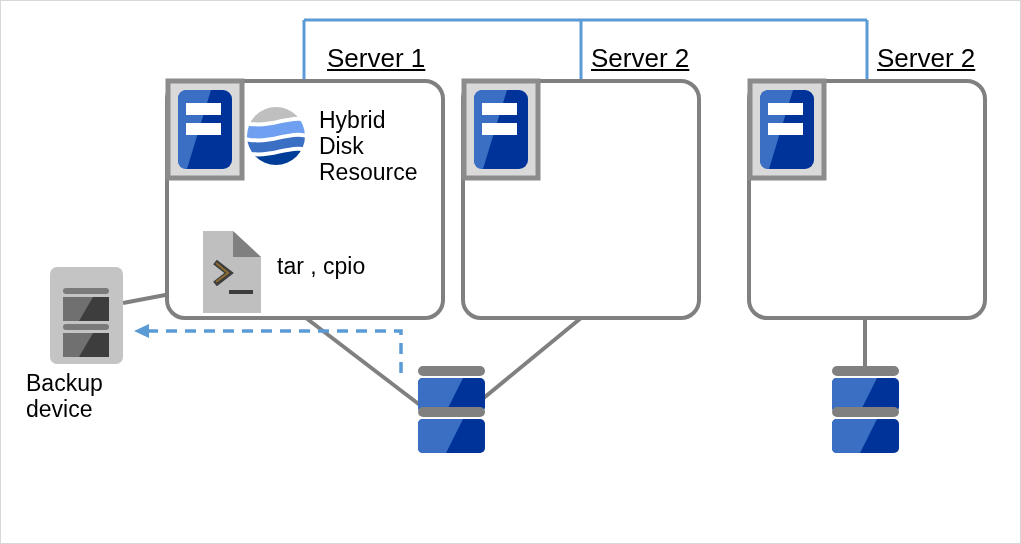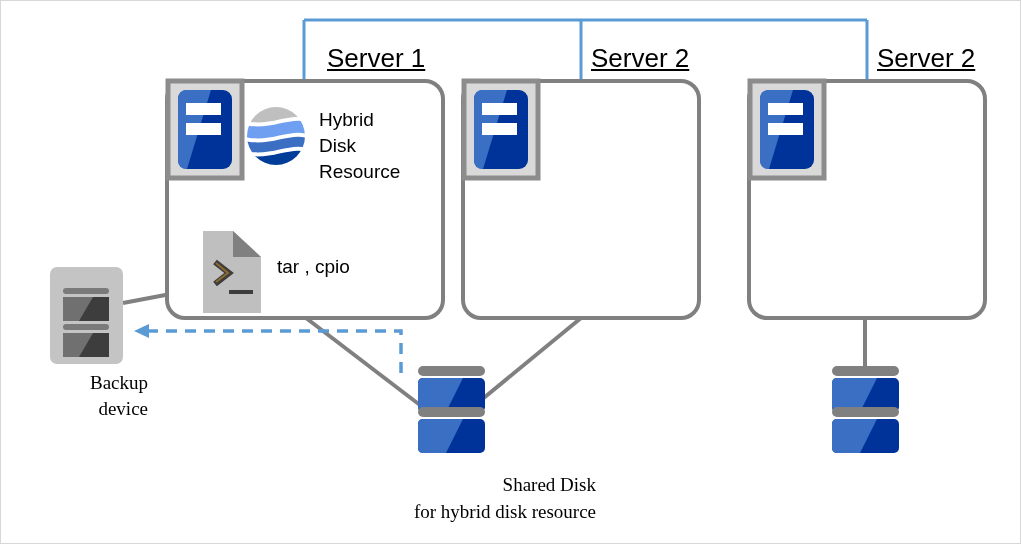--- a/index.html
+++ b/index.html
@@ -22,27 +22,26 @@
   #svg-layer {
     position: absolute;
     left: 0;
     top: 0;
     width: 1021px;
     height: 544px;
   }
   .lbl {
     position: absolute;
     color: #000000;
-    font-size: 19px;
+    font-size: 23px;
     line-height: 25px;
     white-space: pre;
   }
   .lbl-center {
-    text-align: right;
-    font-family: Liberation Serif, serif;
+    text-align: left;
   }
   .server-title {
     font-size: 26px;
     text-decoration: underline;
   }
   .multi {
     white-space: pre-line;
   }
 </style>
 </head>
@@ -168,17 +167,15 @@
 
   <div class="lbl multi" style="left:318px; top:106px; line-height:26px;">Hybrid
 Disk
 Resource</div>
 
   <div class="lbl" style="left:276px; top:253px;">tar , cpio</div>
 
   <div class="lbl multi lbl-center" style="left:25px; top:369px; width:122px; line-height:26px;">Backup
 device</div>
 
-  <div class="lbl multi lbl-center" style="left:305px; top:470px; width:290px; line-height:27px;">Shared Disk
-for hybrid disk resource</div>
 
 
 </div>
 
 </body></html>

